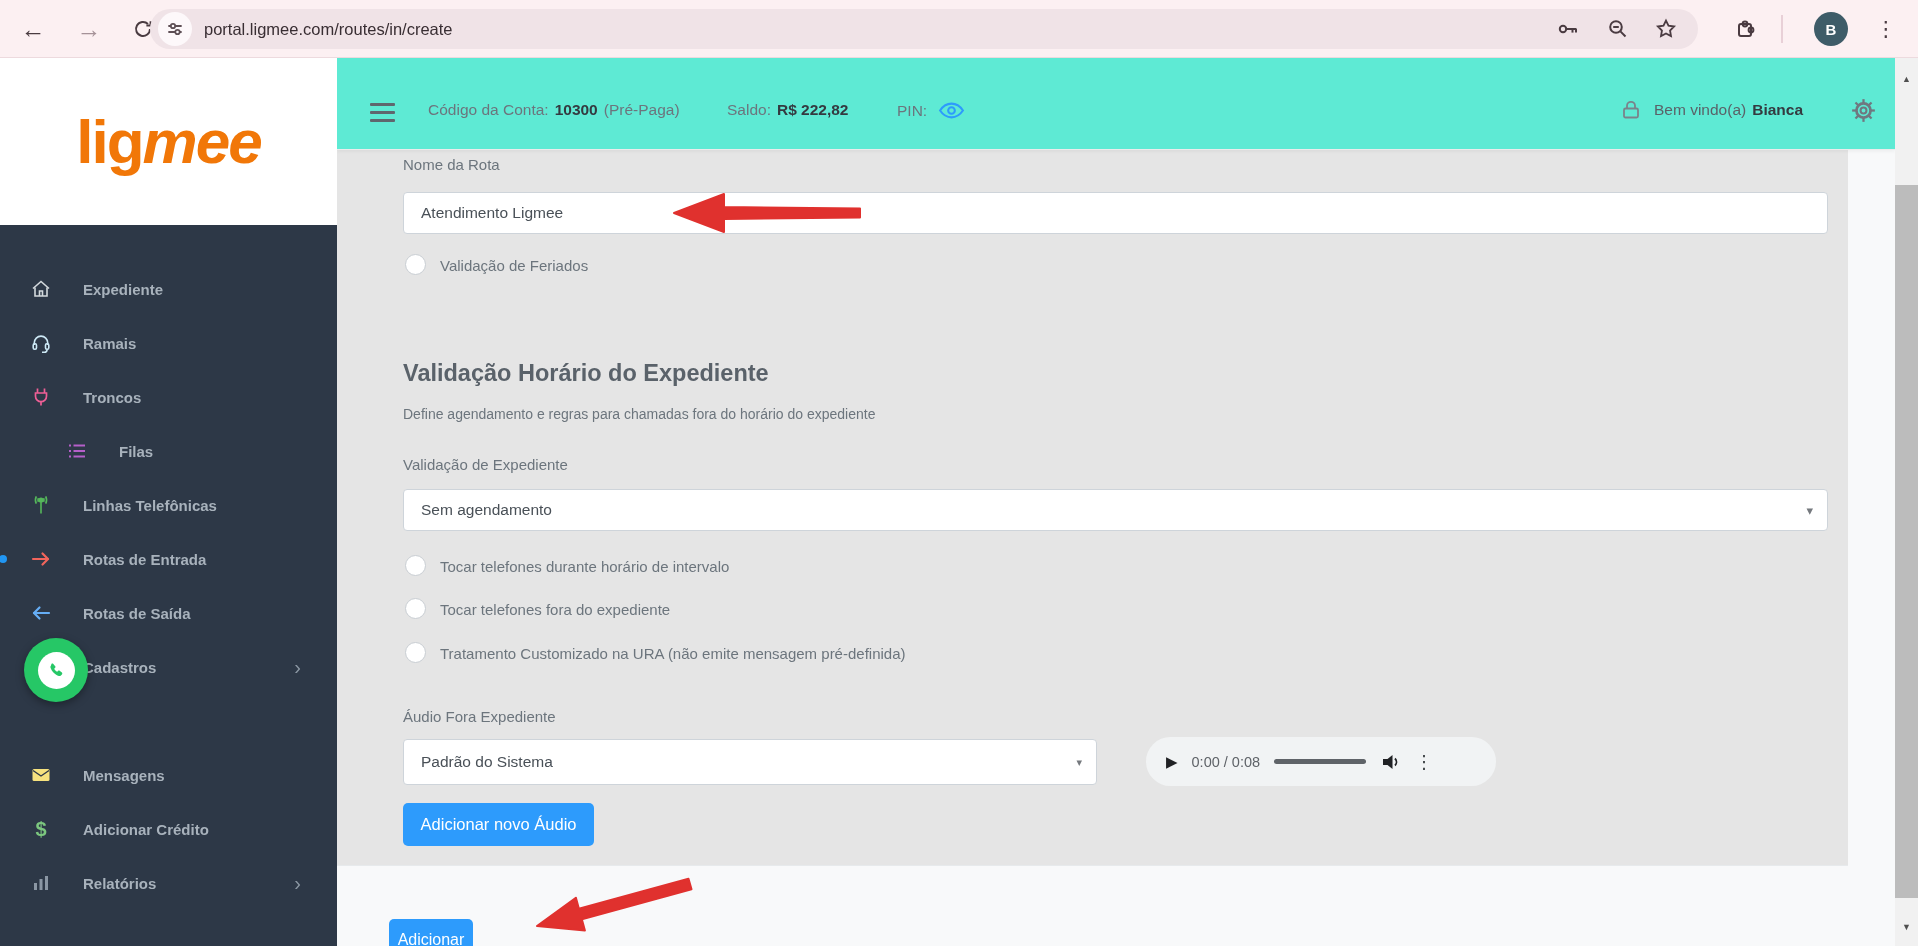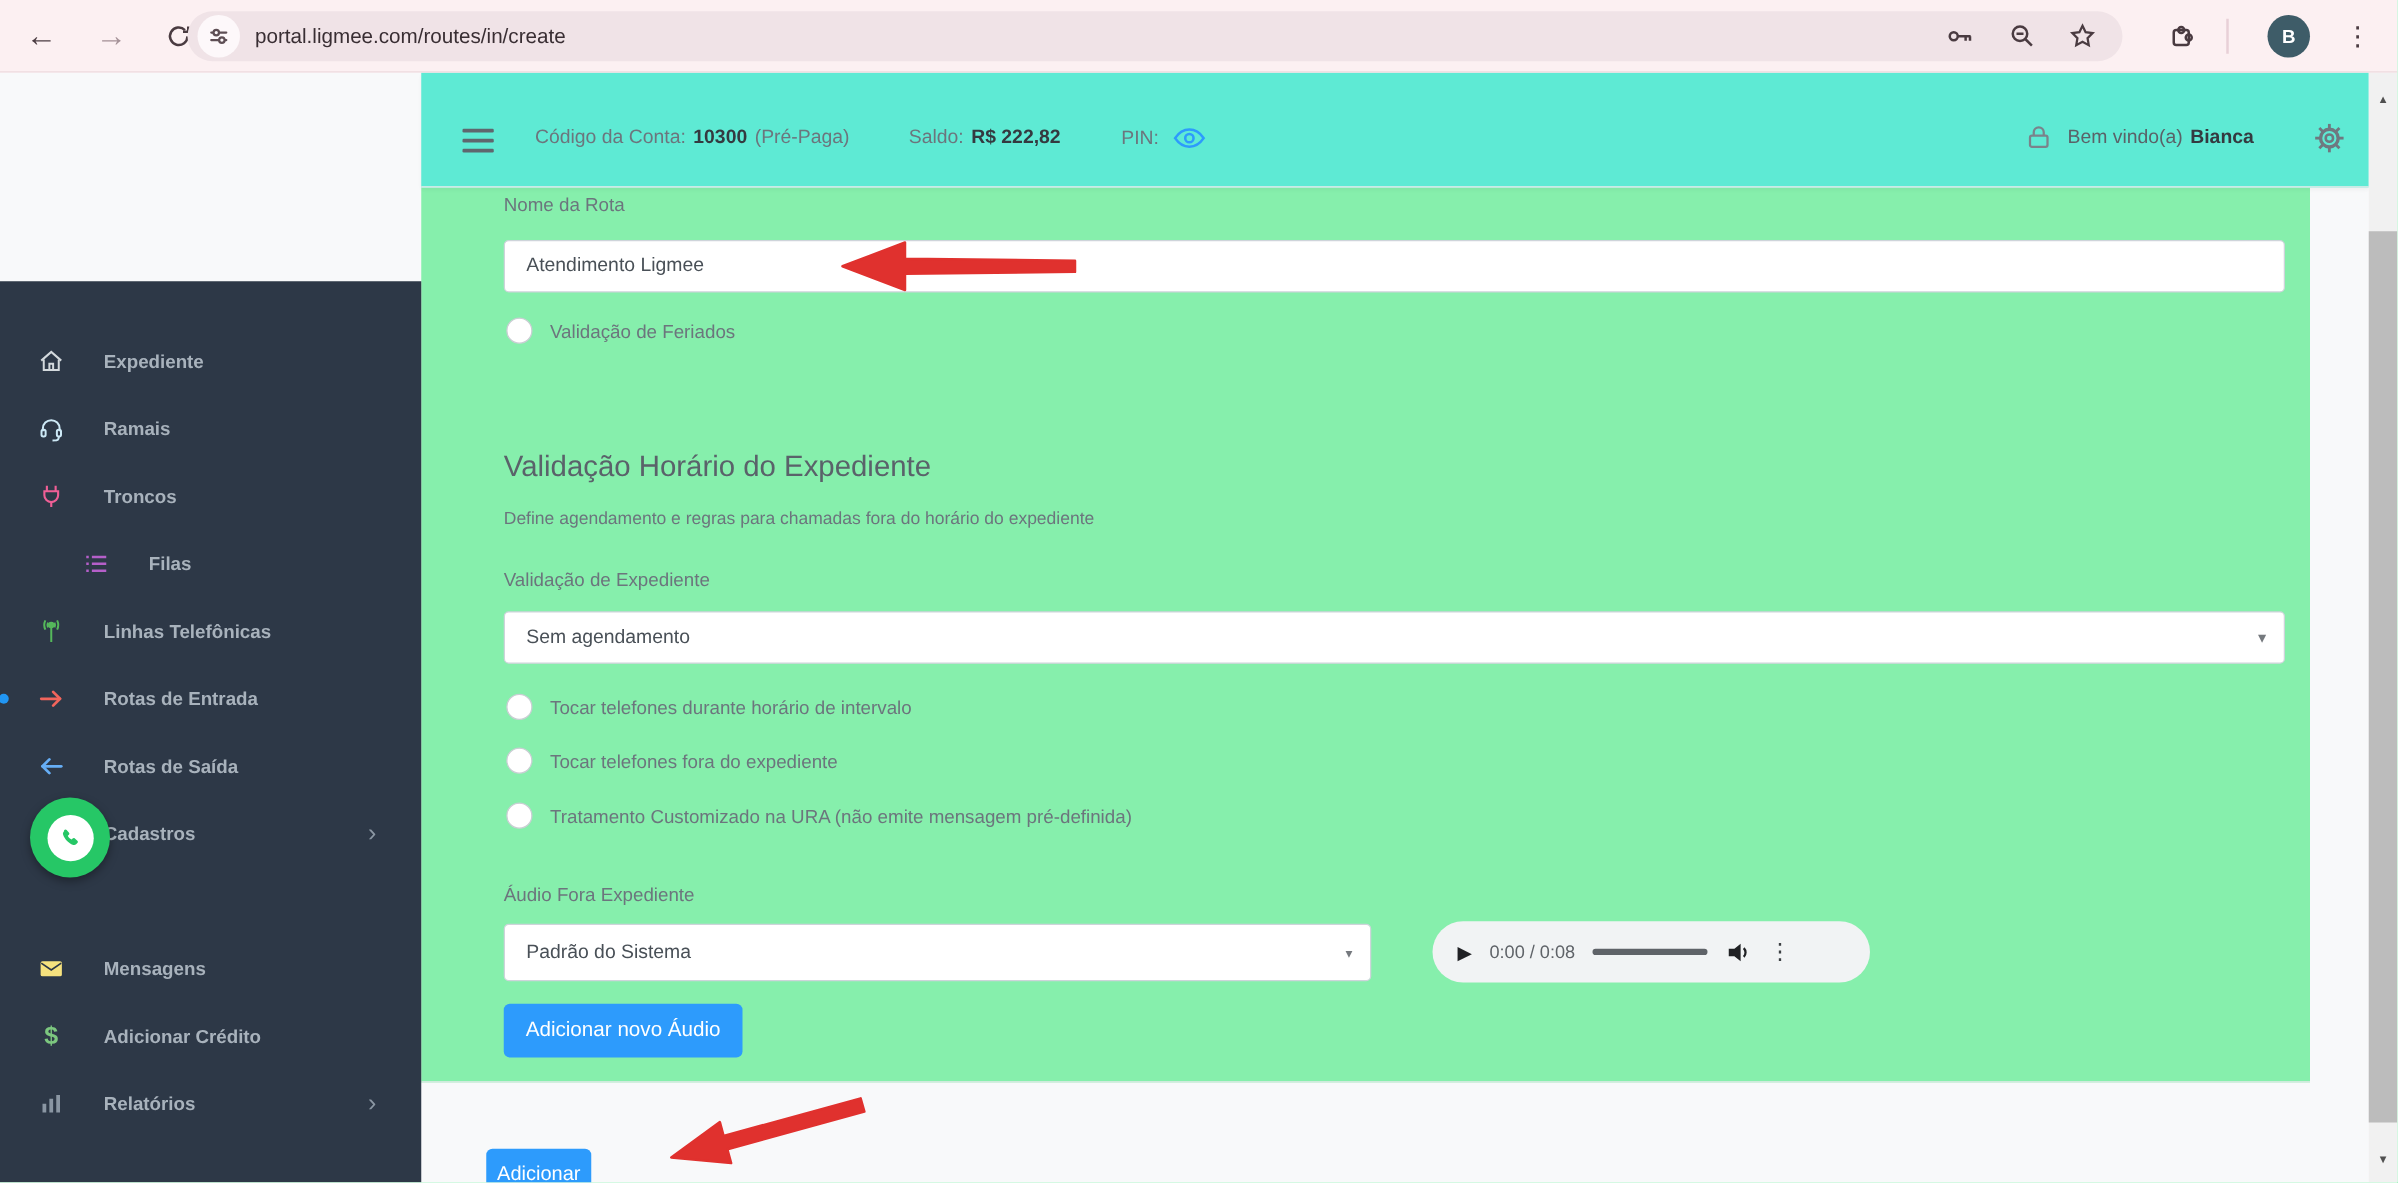--- a/index.html
+++ b/index.html
@@ -31,28 +31,28 @@
   .nav-row { position:absolute; left:0; width:337px; height:54px; display:flex; align-items:center; cursor:pointer; }
   .nav-ico { width:22px; height:22px; margin-left:30px; flex:0 0 22px; display:flex; align-items:center; justify-content:center; }
   .nav-lbl { margin-left:31px; font-size:15px; font-weight:600; color:#a8b2bc; white-space:nowrap; }
   .nav-chev { position:absolute; right:36px; color:#8b97a3; font-size:20px; line-height:20px; }
   .nav-dot { position:absolute; left:-1px; top:23px; width:8px; height:8px; border-radius:50%; background:#2196f3; }
   #whatsapp { position:absolute; left:24px; top:638px; width:64px; height:64px; border-radius:50%; background:#26c766; display:flex; align-items:center; justify-content:center; box-shadow:0 3px 8px rgba(0,0,0,.35); cursor:pointer; z-index:9; }
   #whatsapp .disc { width:37px; height:37px; border-radius:50%; background:#fff; display:flex; align-items:center; justify-content:center; }
 
   
   #content { position:absolute; left:337px; top:150px; width:1558px; height:796px; background:#f8f9fa; }
-  #card { position:absolute; left:0; top:0; width:1511px; height:716px; background:#86efac; border-bottom:1px solid #e7eaec; }
+  #card { position:absolute; left:0; top:0; width:1511px; height:716px; background:#e5e5e5; border-bottom:1px solid #e7eaec; }
   .frm-label { position:absolute; font-size:15px; color:#6c757d; white-space:nowrap; }
   .frm-input { position:absolute; height:42px; border:1px solid #ced4da; border-radius:4px; background:#fff; font-size:15.5px; color:#495057; padding:0 17px; font-family:"Liberation Sans","DejaVu Sans",sans-serif; outline:none; }
   .frm-select { position:absolute; border:1px solid #ced4da; border-radius:4px; background:#fff; display:flex; align-items:center; padding:0 17px; font-size:15.5px; color:#495057; cursor:pointer; }
   .frm-select .caret { position:absolute; right:14px; color:#75797e; font-size:13px; }
   .radio-circle { position:absolute; width:21px; height:21px; border:1.5px solid #c9ced3; border-radius:50%; background:#fff; cursor:pointer; }
   .radio-lbl { position:absolute; font-size:15px; color:#6c757d; white-space:nowrap; cursor:pointer; }
-  #section-title { position:absolute; left:66px; top:210px; font-size:23.5px; font-weight:400; color:#5a626a; }
+  #section-title { position:absolute; left:66px; top:210px; font-size:23.5px; font-weight:700; color:#5a626a; }
   #section-sub { position:absolute; left:66px; top:256px; font-size:14px; color:#6c757d; }
   .blue-btn { position:absolute; background:#2d9bfc; color:#fff; border:none; border-radius:5px; font-size:16.5px; display:flex; align-items:center; justify-content:center; cursor:pointer; font-family:"Liberation Sans","DejaVu Sans",sans-serif; }
   #audio-player { position:absolute; left:809px; top:587px; width:350px; height:49px; border-radius:25px; background:#f1f3f4; display:flex; align-items:center; padding:0 20px; gap:14px; }
   #audio-time { font-size:14.5px; color:#5f6368; white-space:nowrap;text-align:center; }
   #audio-bar { width:92px; height:5px; border-radius:3px; background:#5f6368; cursor:pointer; }
 
   
   #scrollbar { position:absolute; left:1895px; top:58px; width:23px; height:888px; background:#f1f1f1; z-index:40; }
   #scroll-thumb { position:absolute; left:0; top:127px; width:23px; height:713px; background:#bcbcbc; cursor:pointer; }
   .scroll-arrow { position:absolute; left:0; width:23px; text-align:center; font-size:9px; color:#505050; cursor:pointer; }
@@ -170,20 +170,23 @@
             <rect x="10" y="16.6" width="2" height="4.4" transform="rotate(45 11 11)"></rect>
           <rect x="1" y="10" width="4.4" height="2" transform="rotate(45 11 11)"></rect>
             <rect x="16.6" y="10" width="4.4" height="2" transform="rotate(45 11 11)"></rect>
         </g>
         <circle cx="11" cy="11" r="6.2" fill="none" stroke="#6f7880" stroke-width="2.4"></circle>
         <circle cx="11" cy="11" r="2.6" fill="none" stroke="#6f7880" stroke-width="1.8"></circle>
       </g>
     </svg>
   </div>
 
+  <div id="logo-box">
+    <div id="logo"><span>lig</span><span class="it">mee</span></div>
+  </div>
 
   <div id="sidenav">
 
     <div class="nav-row" style="top:37px;">
       <span class="nav-ico">
         <svg width="22" height="22" viewBox="0 0 22 22">
             <g fill="none" stroke="#d3d9dd" stroke-width="1.6">
               <path d="M3 10.5 11 3.5l8 7"></path>
               <path d="M5 9.5V18h12V9.5"></path>
               <path d="M9.5 18v-5h3v5"></path>

